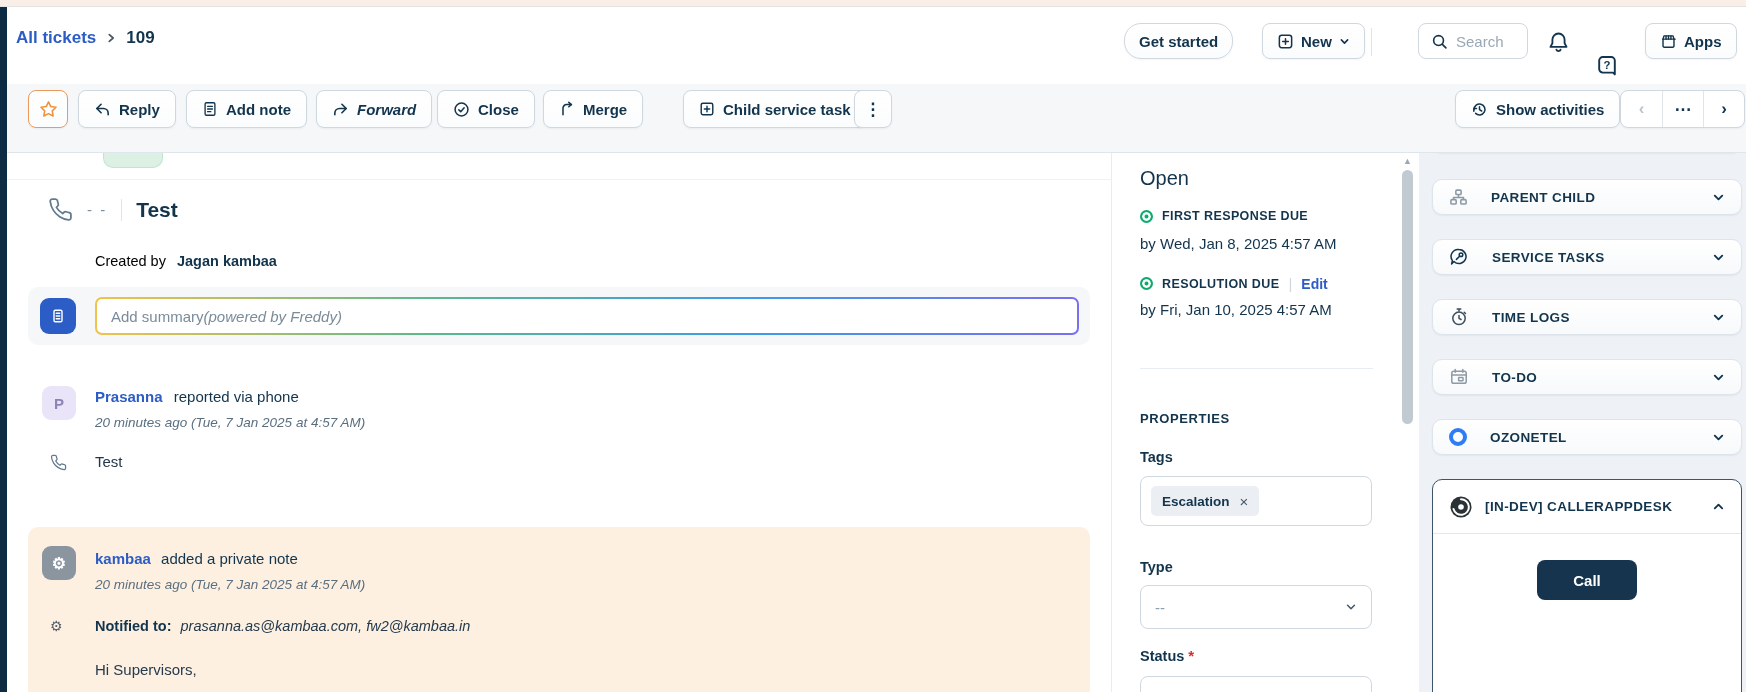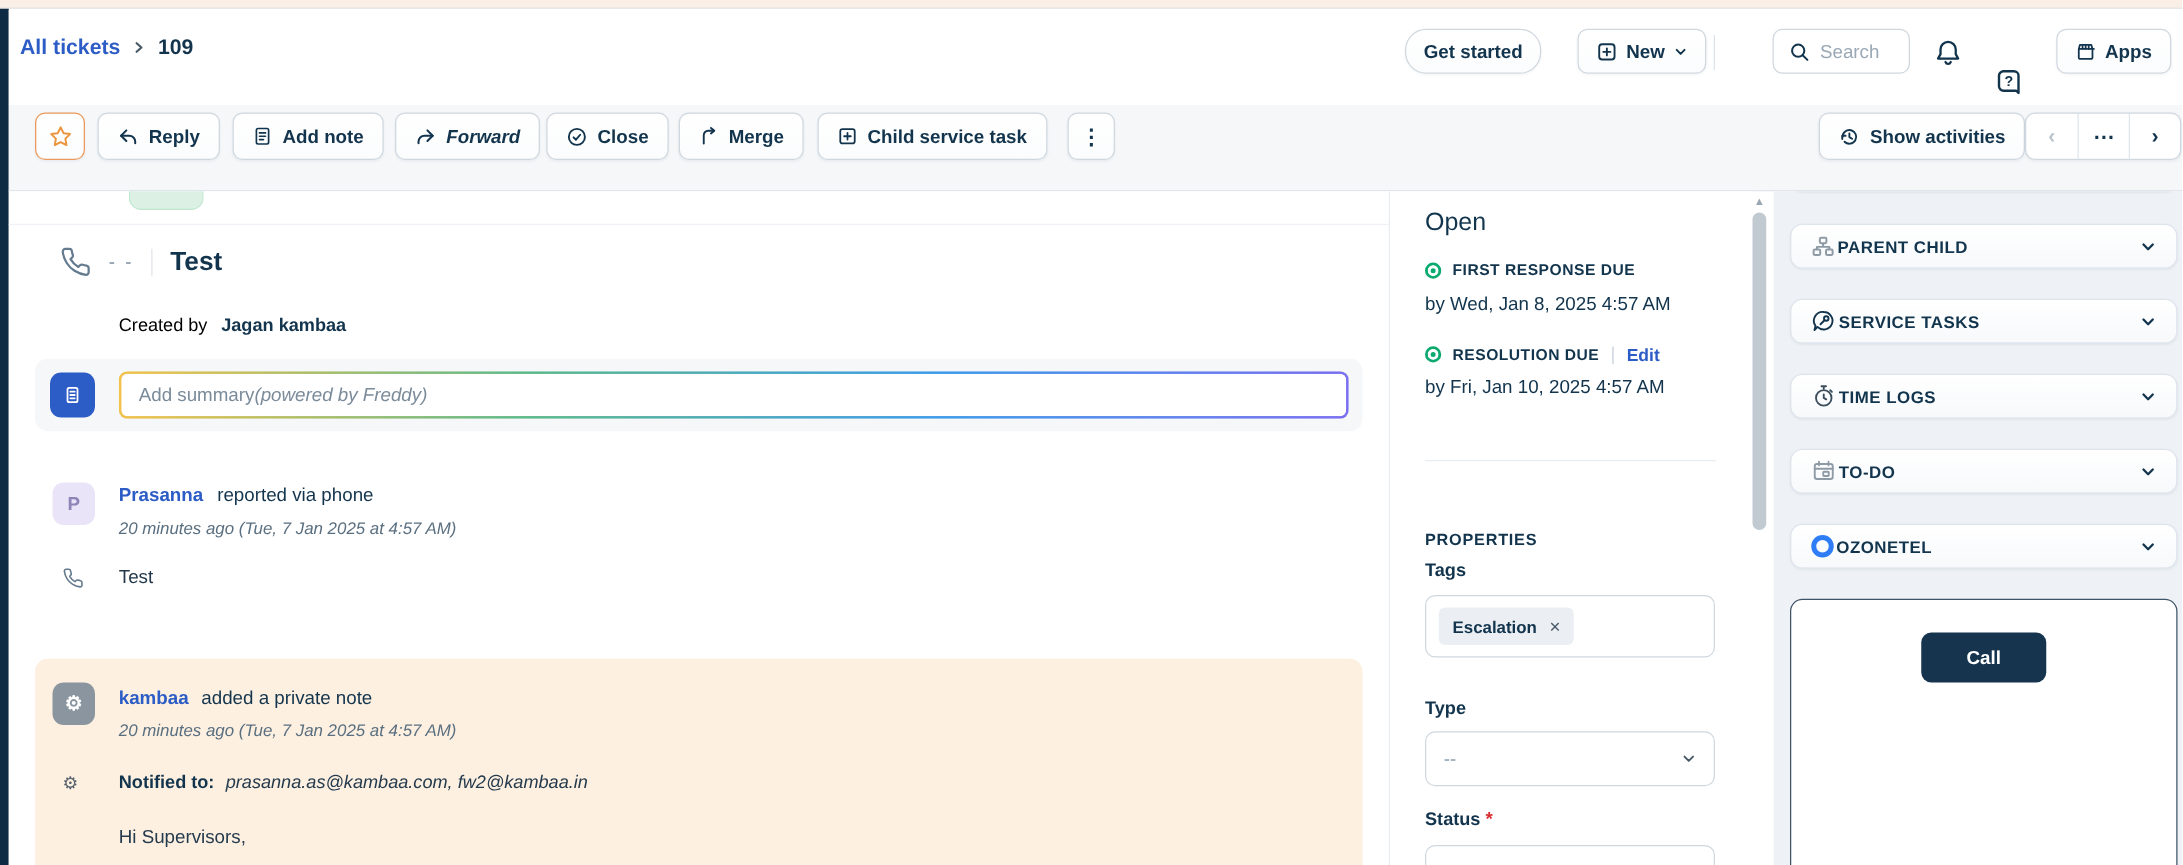--- a/index.html
+++ b/index.html
@@ -79,38 +79,38 @@
   .note-block { left:21px; top:374px; width:1062px; height:200px; background:#fdf0e1; border-radius:10px; }
 
   
   .props { left:1112px; top:153px; width:290px; height:539px; background:#fff; }
   .status-open { font-size:20px; color:#12344d; }
   .sla-dot { width:13px; height:13px; border-radius:50%; background:#0caa6e;
     box-shadow:inset 0 0 0 2.5px #fff; border:2.5px solid #0caa6e; flex:none; }
   .sla-label { font-size:12.5px; font-weight:700; letter-spacing:.4px; color:#12344d; }
   .sla-due { font-size:15px; color:#12344d; }
   .hrule { height:1px; background:#e8edf2; }
-  .sect { font-size:13px; font-weight:700; letter-spacing:.6px; color:#12344d;margin-top:13px; }
+  .sect { font-size:13px; font-weight:700; letter-spacing:.6px; color:#12344d; }
   .fld-label { font-size:14.5px; font-weight:700; color:#12344d; }
   .fld-box { border:1px solid #cfd7df; border-radius:8px; background:#fff; cursor:pointer; }
   .chip { display:inline-flex; align-items:center; gap:10px; height:30px; padding:0 11px;
     background:#ebeff3; border-radius:5px; font-size:13.5px; font-weight:700; color:#12344d; }
   .chip .x { color:#475867; font-weight:400; font-size:15px; cursor:pointer; }
   .req { color:#d72d30; font-weight:700; margin-left:4px; }
   .ph-dashes { color:#8ba0af; }
   
   .sb-arrow { left:1403px; top:156px; color:#9aa7b3; font-size:9px; cursor:pointer; }
   .sb-thumb { left:1402px; top:170px; width:11px; height:254px; background:#c2cad1; border-radius:6px; cursor:grab; }
 
   
   .sidebar { left:1419px; top:153px; width:327px; height:539px; background:#eef1f5; overflow:hidden; }
   .wcard {
     position:absolute; left:13px; width:310px; height:36px;
     background:linear-gradient(#ffffff,#f7f9fb); border:1px solid #dde4ec; border-radius:10px;
-    display:flex; align-items:center; padding:0 16px; gap:2px; cursor:pointer;
+    display:flex; align-items:center; padding:0 16px; gap:23px; cursor:pointer;
     box-shadow:0 1px 2px rgba(18,52,77,.06);
   }
   .wlabel { font-size:13.5px; font-weight:700; letter-spacing:.4px; color:#12344d; flex:1; }
   .wchev { color:#12344d; }
   .xcard {
     position:absolute; left:13px; top:326px; width:310px; height:300px;
     background:#fff; border:1px solid #3e5468; border-radius:10px; overflow:hidden;
   }
   .xcard-head { display:flex; align-items:center; gap:12px; height:54px; padding:0 16px;
     border-bottom:1px solid #e2e8ee; cursor:pointer; }
@@ -247,21 +247,21 @@
   <button class="tbtn" style="left:536px;">
     <span>
       <svg width="16" height="16" viewBox="0 0 18 18" fill="none" stroke="#12344d" stroke-width="1.7" stroke-linecap="round" stroke-linejoin="round">
           <path d="M4.5 15.5V8a4 4 0 0 1 4-4h5"></path>
           <path d="M11 1.5 14 4l-3 2.5"></path>
         </svg>
     </span>
     <span>Merge</span>
   </button>
 
-  <button class="tbtn" style="left:647px;">
+  <button class="tbtn" style="left:676px;">
     <span>
       <svg width="16" height="16" viewBox="0 0 18 18" fill="none" stroke="#12344d" stroke-width="1.6" stroke-linecap="round">
           <rect x="2.5" y="2.5" width="13" height="13" rx="2"></rect>
           <path d="M9 6v6M6 9h6"></path>
         </svg>
     </span>
     <span>Child service task</span>
   </button>
 
   <button class="tbtn" style="left:847px; width:38px; padding:0; font-size:17px;">
@@ -475,15 +475,30 @@
     <span class="ozo-ring"></span>
     <span class="wlabel">OZONETEL</span>
     <span class="wchev">
       <svg width="13" height="13" viewBox="0 0 14 14" fill="none" stroke="#12344d" stroke-width="2" stroke-linecap="round" stroke-linejoin="round">
           <path d="M3 5l4 4 4-4"></path>
         </svg>
     </span>
   </div>
 
   <div class="xcard">
+    <div class="xcard-head">
+      <span>
+        <svg width="24" height="24" viewBox="0 0 24 24">
+            <circle cx="12" cy="12" r="10.5" fill="#2b3236"></circle>
+            <path d="M12 4.2a7.8 7.8 0 1 1-7.5 9.8" stroke="#fff" stroke-width="2" fill="none" stroke-linecap="round"></path>
+            <circle cx="12" cy="12" r="2.8" fill="#fff"></circle>
+          </svg>
+      </span>
+      <span class="wlabel">[IN-DEV] CALLERAPPDESK</span>
+      <span class="wchev">
+        <svg width="13" height="13" viewBox="0 0 14 14" fill="none" stroke="#12344d" stroke-width="2" stroke-linecap="round" stroke-linejoin="round">
+            <path d="M3 9l4-4 4 4"></path>
+          </svg>
+      </span>
+    </div>
     <button class="call-btn">Call</button>
   </div>
 </div>
 
 </body></html>

